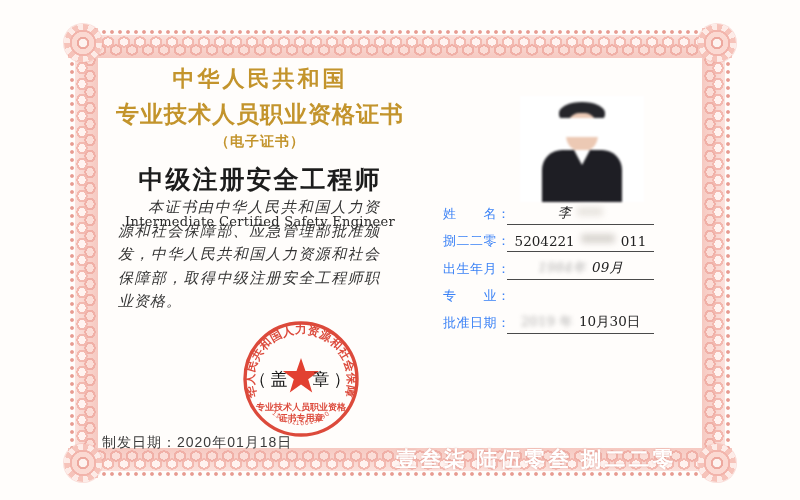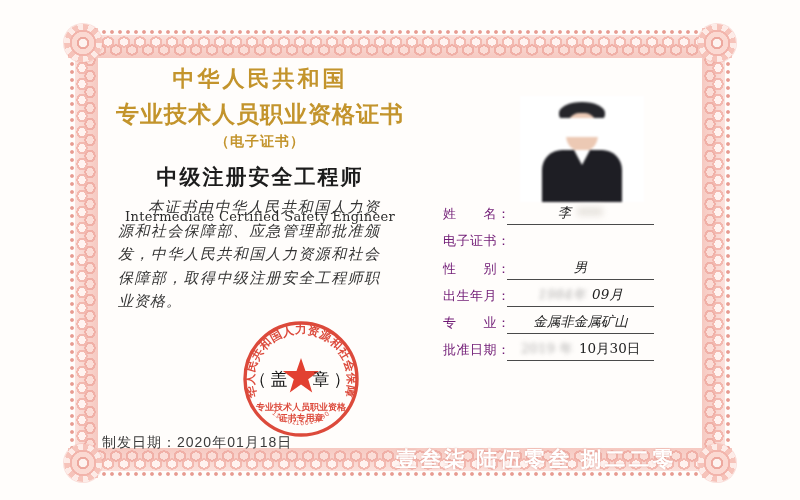--- a/index.html
+++ b/index.html
@@ -65,21 +65,21 @@
   .rosette.tl{left:64px; top:24px;}
   .rosette.tr{right:64px; top:24px;}
   .rosette.bl{left:64px; bottom:18px;}
   .rosette.br{right:64px; bottom:18px;}
 
   
   .header{position:absolute; left:95px; top:64px; width:330px; text-align:center; z-index:3;}
   .t1{font-family:"Liberation Serif", serif; font-weight:bold; font-size:22px; letter-spacing:3px; color:#c3942c;}
   .t2{font-family:"Liberation Serif", serif; font-weight:bold; font-size:23px; letter-spacing:1px; color:#c3942c; margin-top:5px; white-space:nowrap;}
   .t3{font-family:"Liberation Serif", serif; font-weight:bold; font-size:14px; letter-spacing:1px; color:#c3942c; margin-top:3px;}
-  .t4{font-family:"Liberation Serif", serif; font-weight:bold; font-size:21px; letter-spacing:2px; color:#1c1c1c; margin-top:12px;}
+  .t4{font-family:"Liberation Serif", serif; font-weight:bold; font-size:25px; letter-spacing:2px; color:#1c1c1c; margin-top:12px;}
   .t5{font-family:"DejaVu Serif", serif; font-size:13px; color:#2a2a2a; margin-top:18px; letter-spacing:.3px;}
 
   
   .para{
     position:absolute; left:118px; top:196px; width:262px; z-index:3; margin:0;
     font-family:"DejaVu Serif", serif; font-style:italic;
     font-size:15px; line-height:23.5px; color:#333; text-indent:2em; text-align:justify;
     letter-spacing:1px;
   }
 
@@ -97,21 +97,21 @@
   .p-face{position:absolute; left:46px; top:17px; width:32px; height:38px; background:#ecc9b4; border-radius:42%;}
   .p-eyebar{position:absolute; left:6px; top:22px; width:112px; height:19px; background:#ffffff;}
   .p-body{position:absolute; left:22px; top:54px; width:80px; height:52px; background:#1e1e24; border-radius:20px 20px 0 0;}
   .p-shirt{position:absolute; left:32px; top:0px; width:16px; height:15px; background:#fff; clip-path:polygon(0 0,100% 0,50% 100%);}
 
   
   .fields{position:absolute; left:443px; top:201px; width:215px; z-index:3;}
   .frow{position:relative; height:27.2px;}
   .flabel{
     position:absolute; left:0; bottom:5px; font-size:13px; letter-spacing:.5px;
-    color:#701a75; white-space:pre; font-family:"Liberation Sans", sans-serif;
+    color:#3b82f6; white-space:pre; font-family:"Liberation Sans", sans-serif;
   }
   .fline{
     position:absolute; left:64px; right:4px; bottom:3px; height:21px;
     border-bottom:1.5px solid #4a4a4a;
     display:flex; justify-content:center; align-items:flex-end; gap:6px; padding-bottom:2px;
   }
   .fline.noline{border-bottom:none; justify-content:flex-start; gap:10px;}
   .fval{font-family:"DejaVu Serif", serif; font-size:13.5px; color:#222; white-space:nowrap;}
   .kai{font-style:italic;}
   .bsm{filter:blur(2.3px); opacity:.55; color:#6e6e6e;}
@@ -185,40 +185,36 @@
 
   <div class="fields">
     <div class="frow">
       <span class="flabel">姓　　名：</span>
       <span class="fline">
           <span class="fval kai">李</span>
           <span class="smudge"></span>
         </span>
     </div>
     <div class="frow">
-      <span class="flabel">电子证书：</span>
-    </div>
-    <div class="frow">
-      <span class="flabel">性　　别：</span>
-      <span class="fline">
-          <span class="fval kai">男</span>
+      <span class="flabel">捌二二零：</span>
+      <span class="fline">
+          <span class="fval">5204221</span>
+          <span class="blurbar"></span>
+          <span class="fval">011</span>
         </span>
     </div>
     <div class="frow">
       <span class="flabel">出生年月：</span>
       <span class="fline">
           <span class="fval kai bsm">1984年</span>
           <span class="fval kai">09月</span>
         </span>
     </div>
     <div class="frow">
       <span class="flabel">专　　业：</span>
-      <span class="fline">
-          <span class="fval kai">金属非金属矿山</span>
-        </span>
     </div>
     <div class="frow">
       <span class="flabel">批准日期：</span>
       <span class="fline">
           <span class="fval bsm">2019 年</span>
           <span class="fval">10月30日</span>
         </span>
     </div>
   </div>
 

